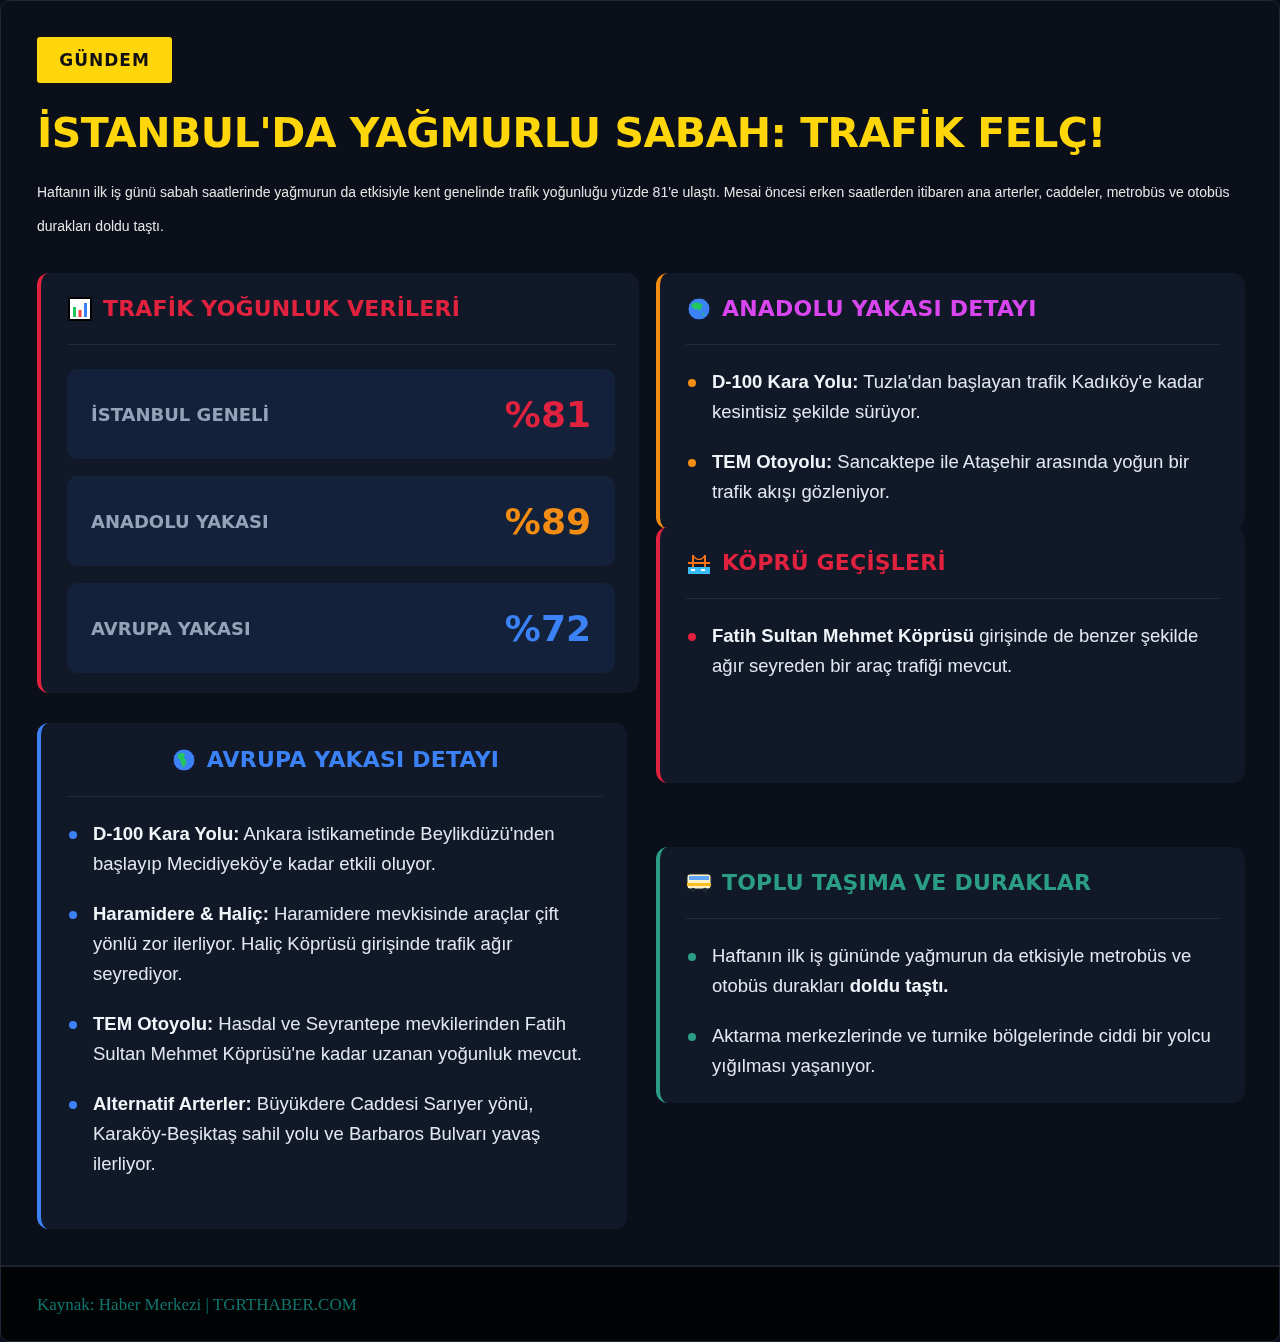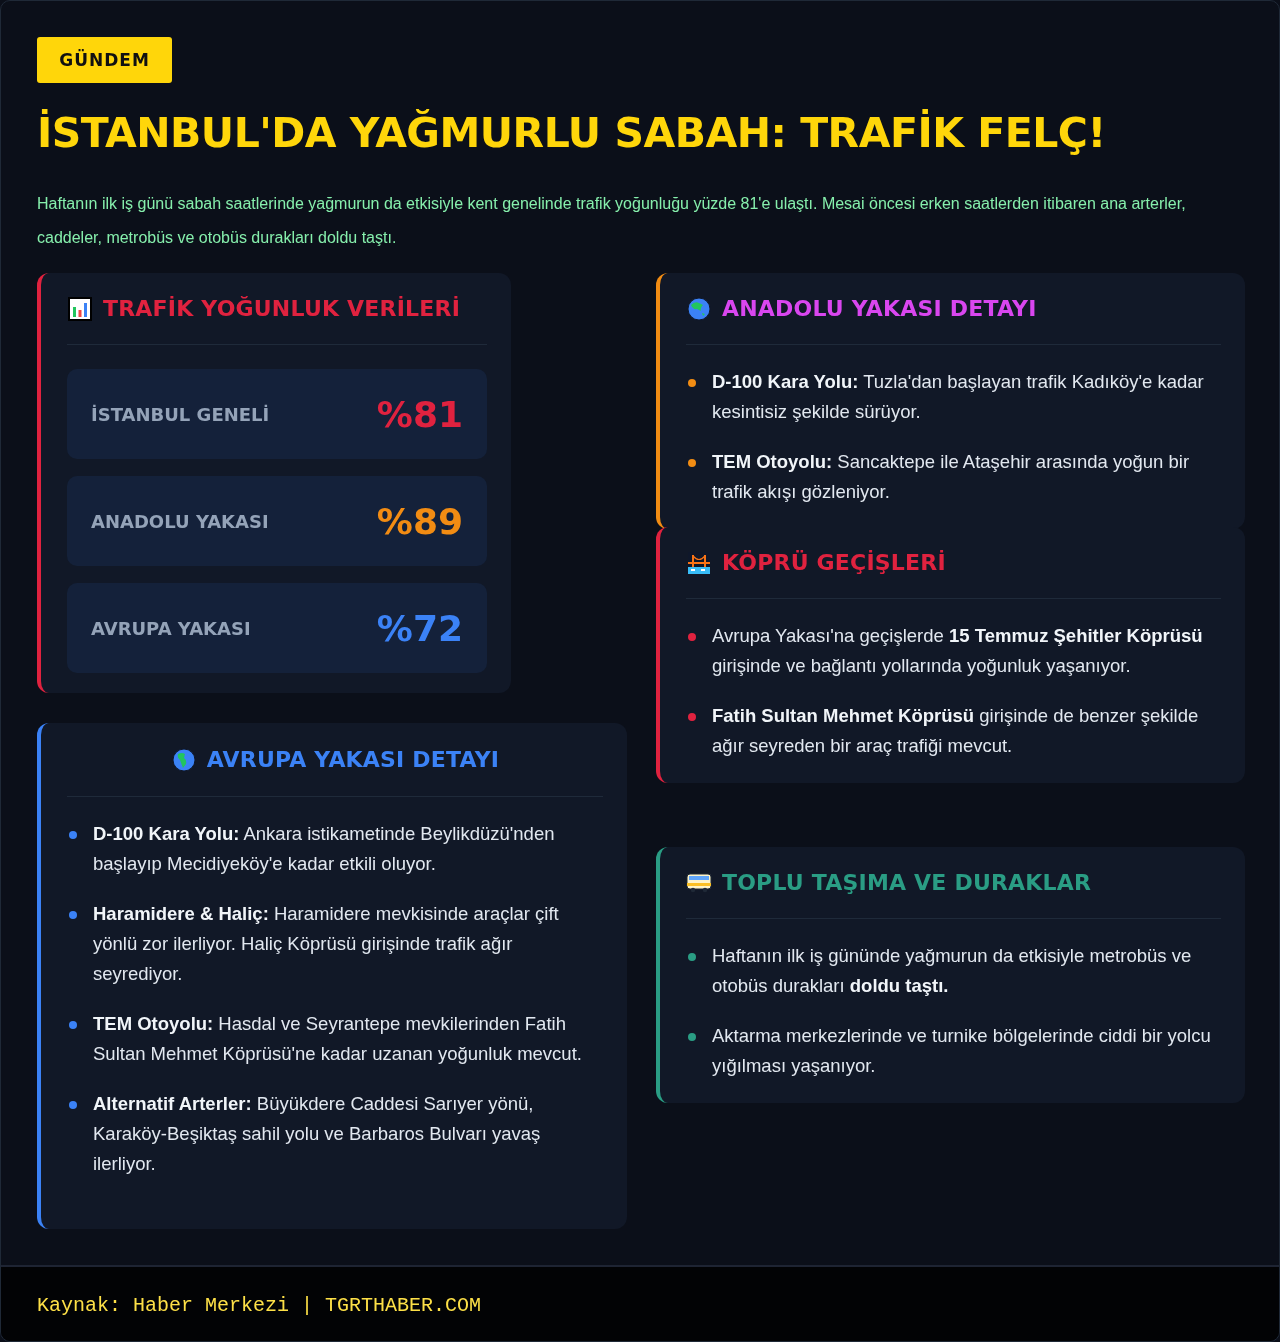--- a/index.html
+++ b/index.html
@@ -21,23 +21,23 @@
       font-weight: bold; font-size: 17px; letter-spacing: 1px;
       display: flex; align-items: center; justify-content: center;
     }
     .title {
       position: absolute; left: 36px; top: 108px;
       font-size: 41px; font-weight: bold; color: #ffd60a;
       letter-spacing: -0.5px; white-space: nowrap;
       font-family: "DejaVu Sans", sans-serif;
     }
     .lead {
-      position: absolute; left: 36px; top: 186px; width: 1200px;
+      position: absolute; left: 36px; top: 174px; width: 1200px;
       font-family: "Liberation Sans", sans-serif;
-      font-size: 16px; line-height: 34px; color: #86efac;
+      font-size: 14px; line-height: 34px; color: #e5e5e5;
     }
     .card {
       position: absolute; background: #111827; border-radius: 12px;
       border-left: 4px solid; padding: 0 24px 0 26px;
     }
     .card-head {
       display: flex; align-items: center; gap: 10px;
       height: 72px; border-bottom: 1px solid #1f2a3a;
     }
     .card-icon { width: 26px; height: 26px; display: inline-flex; align-items: center; justify-content: center; }
@@ -60,32 +60,32 @@
     ul.list li::before {
       content: ""; position: absolute; left: 2px; top: 12px;
       width: 8px; height: 8px; border-radius: 50%; background: var(--dot);
     }
     ul.list li b { font-weight: bold; color: #f1f5f9; }
     .footer {
       position: absolute; left: 0; top: 1264px; width: 1280px; height: 78px;
       background: #020305; border-top: 2px solid #1e2433;
       display: flex; align-items: center; padding-left: 36px;
     }
-    .footer span { font-family: Liberation Mono, monospace; font-size: 20px; color: #fde047; }
+    .footer span { font-family: Liberation Serif, serif; font-size: 17px; color: #0f766e; }
   </style>
 </head>
 <body>
 
 <div class="frame">
 
   <div class="tag">GÜNDEM</div>
   <h1 class="title">İSTANBUL'DA YAĞMURLU SABAH: TRAFİK FELÇ!</h1>
   <p class="lead">Haftanın ilk iş günü sabah saatlerinde yağmurun da etkisiyle kent genelinde trafik yoğunluğu yüzde 81'e ulaştı. Mesai öncesi erken saatlerden itibaren ana arterler, caddeler, metrobüs ve otobüs durakları doldu taştı.</p>
 
-  <section class="card" style="left:36px; top:272px; width:474px; height:420px; border-color:#e0223f;">
+  <section class="card" style="left:36px; top:272px; width:602px; height:420px; border-color:#e0223f;">
     <div class="card-head">
       <span class="card-icon">
         <svg width="24" height="24" viewBox="0 0 24 24">
           <rect x="1" y="1" width="22" height="22" fill="#fff" stroke="#000" stroke-width="2"></rect>
           <rect x="5" y="10" width="3" height="10" fill="#22c55e"></rect>
           <rect x="10.5" y="13" width="3" height="7" fill="#ef4444"></rect>
           <rect x="16" y="6" width="3" height="14" fill="#3b82f6"></rect>
         </svg>
       </span>
       <span class="card-title" style="color:#e0223f">TRAFİK YOĞUNLUK VERİLERİ</span>
@@ -149,21 +149,20 @@
           <rect x="14" y="18" width="4" height="2" fill="#fff"></rect>
           <rect x="5" y="4" width="2" height="12" fill="#f97316"></rect>
           <rect x="17" y="4" width="2" height="12" fill="#f97316"></rect>
           <rect x="1" y="11" width="22" height="2" fill="#f97316"></rect>
           <path d="M6 5 Q12 12 18 5" stroke="#f97316" stroke-width="1.2" fill="none"></path>
         </svg>
       </span>
       <span class="card-title" style="color:#e0223f">KÖPRÜ GEÇİŞLERİ</span>
     </div>
     <ul class="list">
-      <li><span>Avrupa Yakası'na geçişlerde </span><b>15 Temmuz Şehitler Köprüsü</b><span> girişinde ve bağlantı yollarında yoğunluk yaşanıyor.</span></li>
       <li><b>Fatih Sultan Mehmet Köprüsü</b><span> girişinde de benzer şekilde ağır seyreden bir araç trafiği mevcut.</span></li>
     </ul>
   </section>
 
   <section class="card" style="left:655px; top:846px; width:589px; height:256px; border-color:#2a9d84; --dot:#2a9d84;">
     <div class="card-head">
       <span class="card-icon">
         <svg width="26" height="22" viewBox="0 0 26 22">
           <rect x="1" y="2" width="24" height="15" rx="3" fill="#fef3c7" stroke="#1f2937" stroke-width="1"></rect>
           <rect x="3" y="4" width="20" height="4" fill="#60a5fa"></rect>

